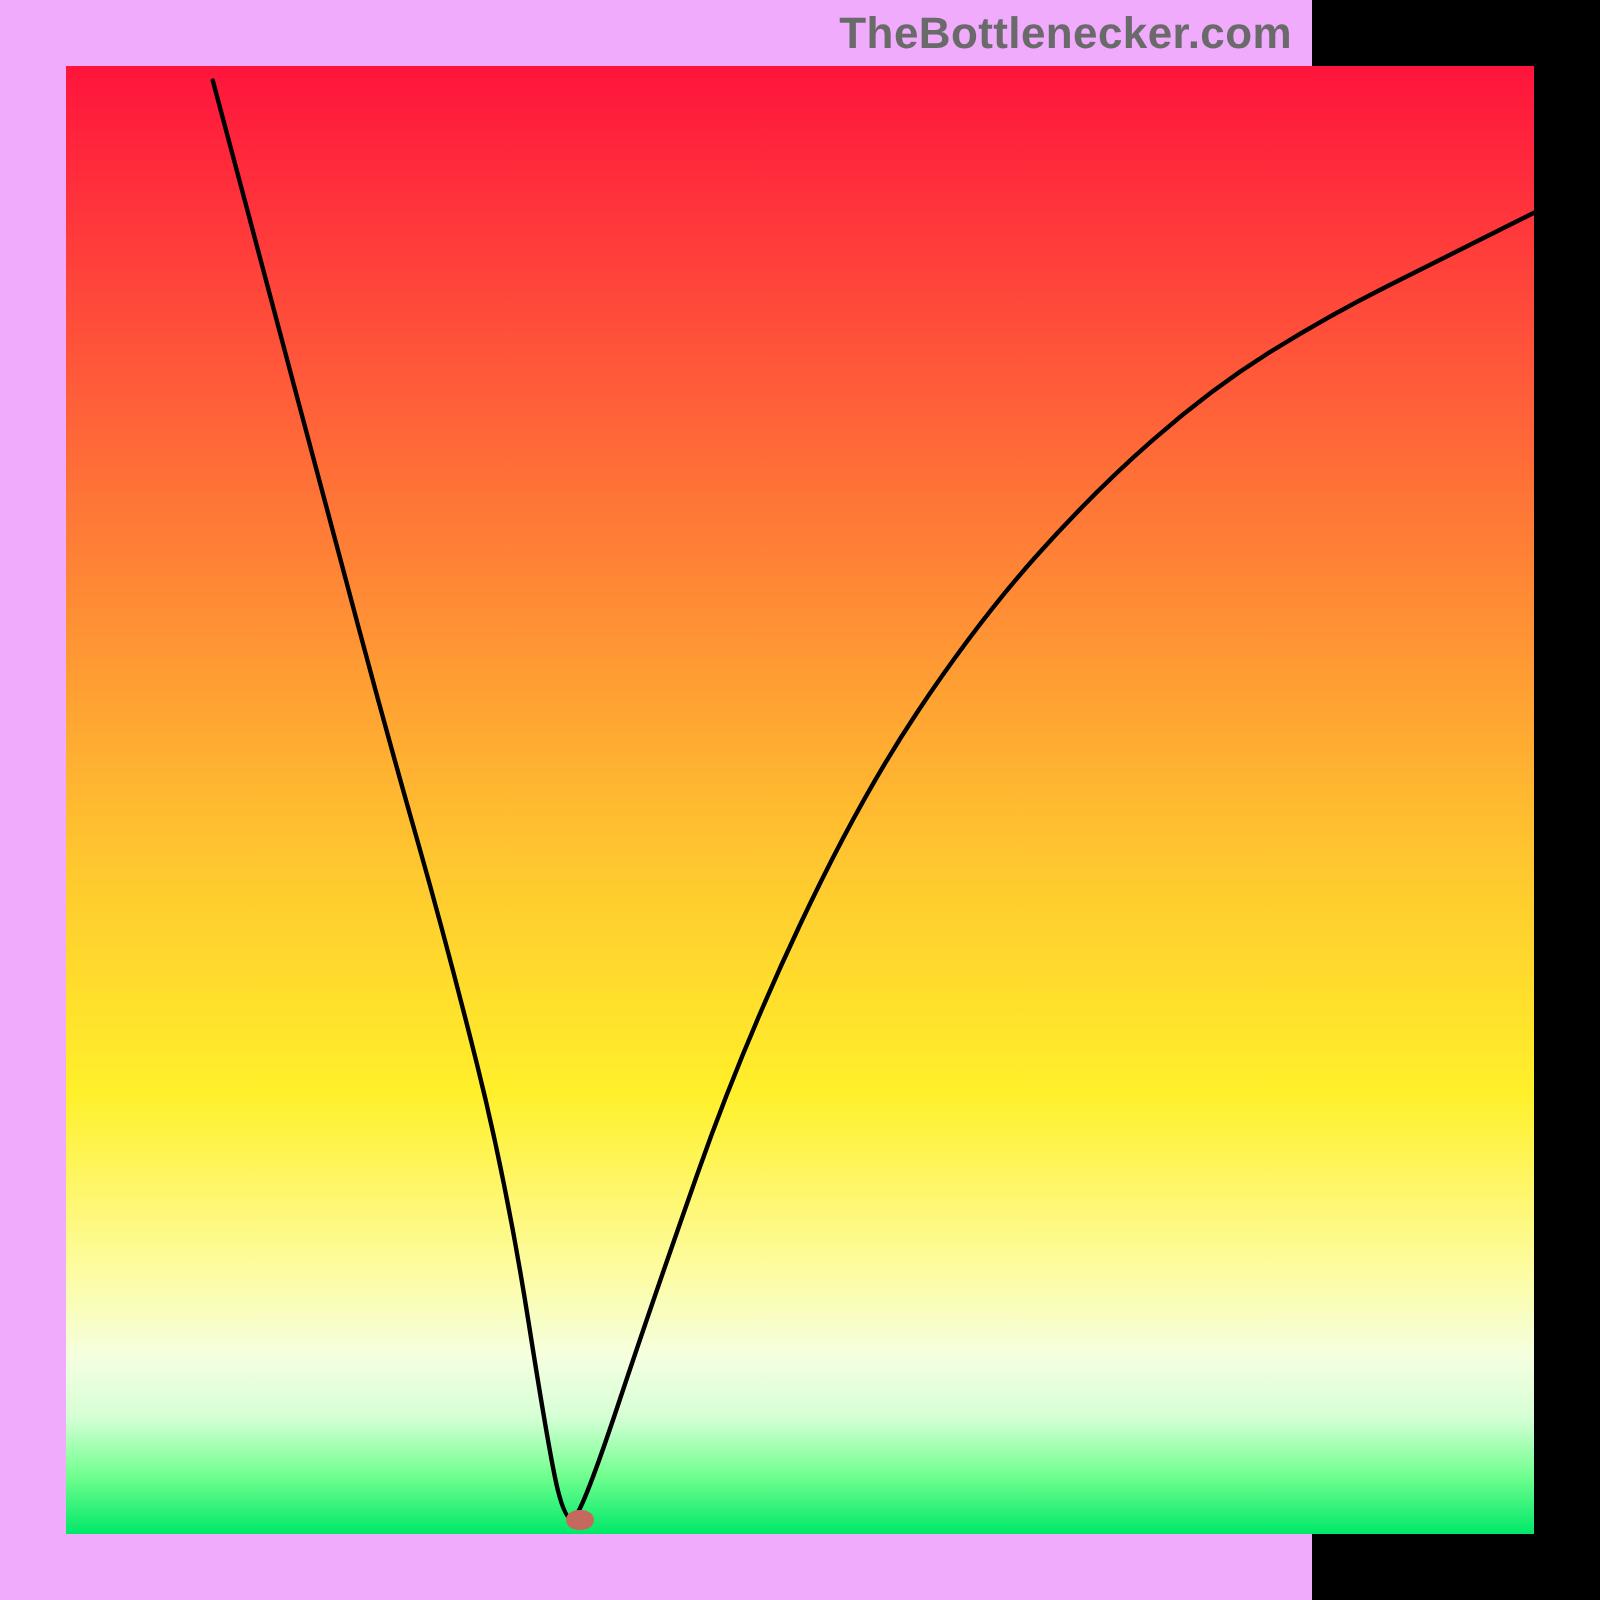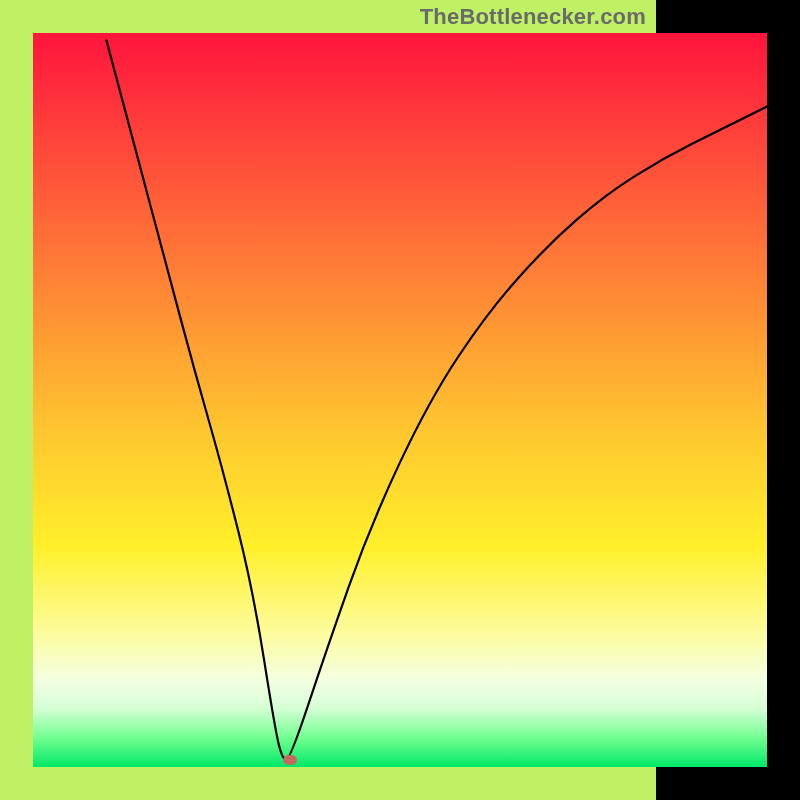--- a/index.html
+++ b/index.html
@@ -8,21 +8,21 @@
     width: 800px;
     height: 800px;
     background: #000;
     font-family: Arial, Helvetica, sans-serif;
     overflow: hidden;
   }
   .frame {
     position: relative;
     width: 656px;
     height: 800px;
-    background: #bef264;
+    background: #f0abfc;
   }
   .watermark {
     position: absolute;
     top: 4px;
     right: 10px;
     color: #6a6a6a;
     font-size: 22px;
     font-weight: 600;
     letter-spacing: 0.2px;
     z-index: 30;

